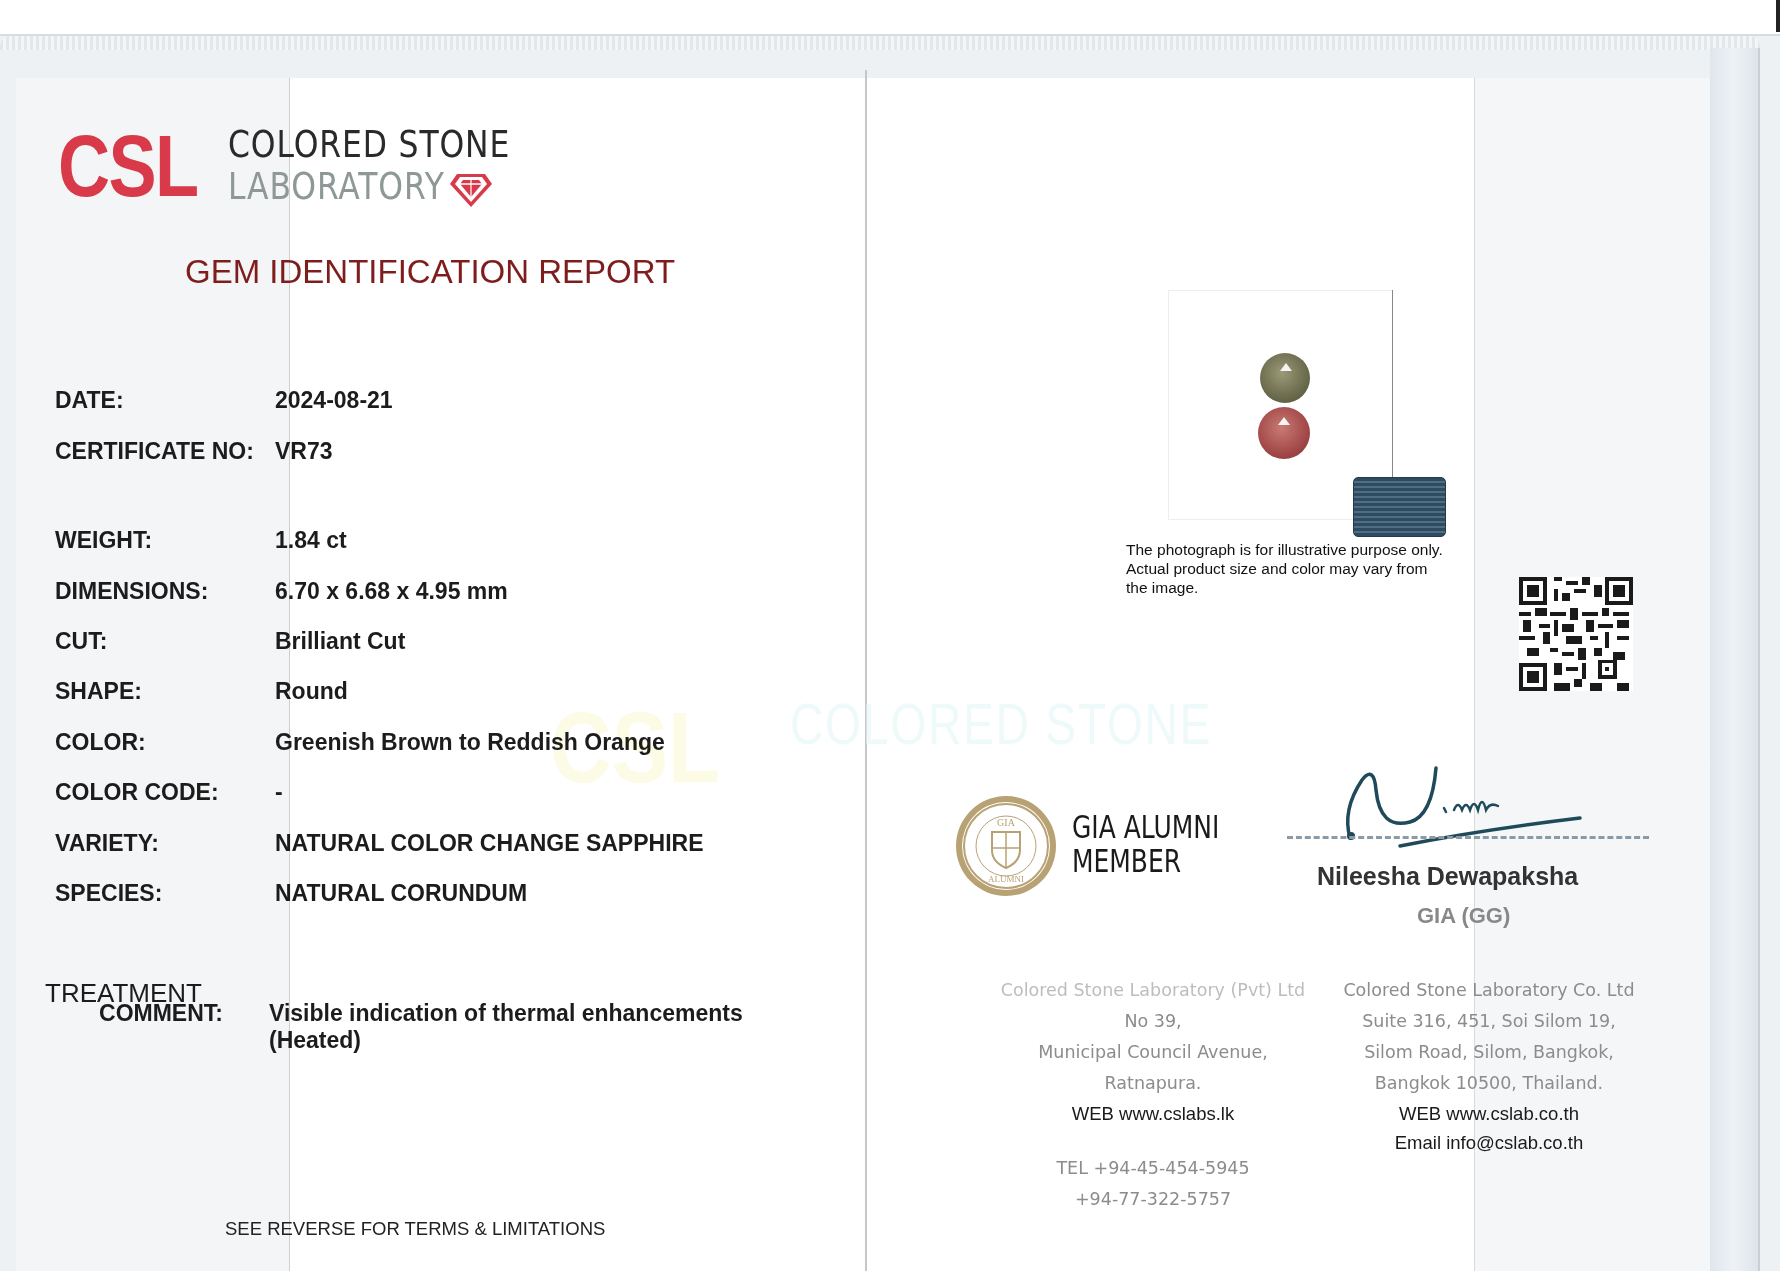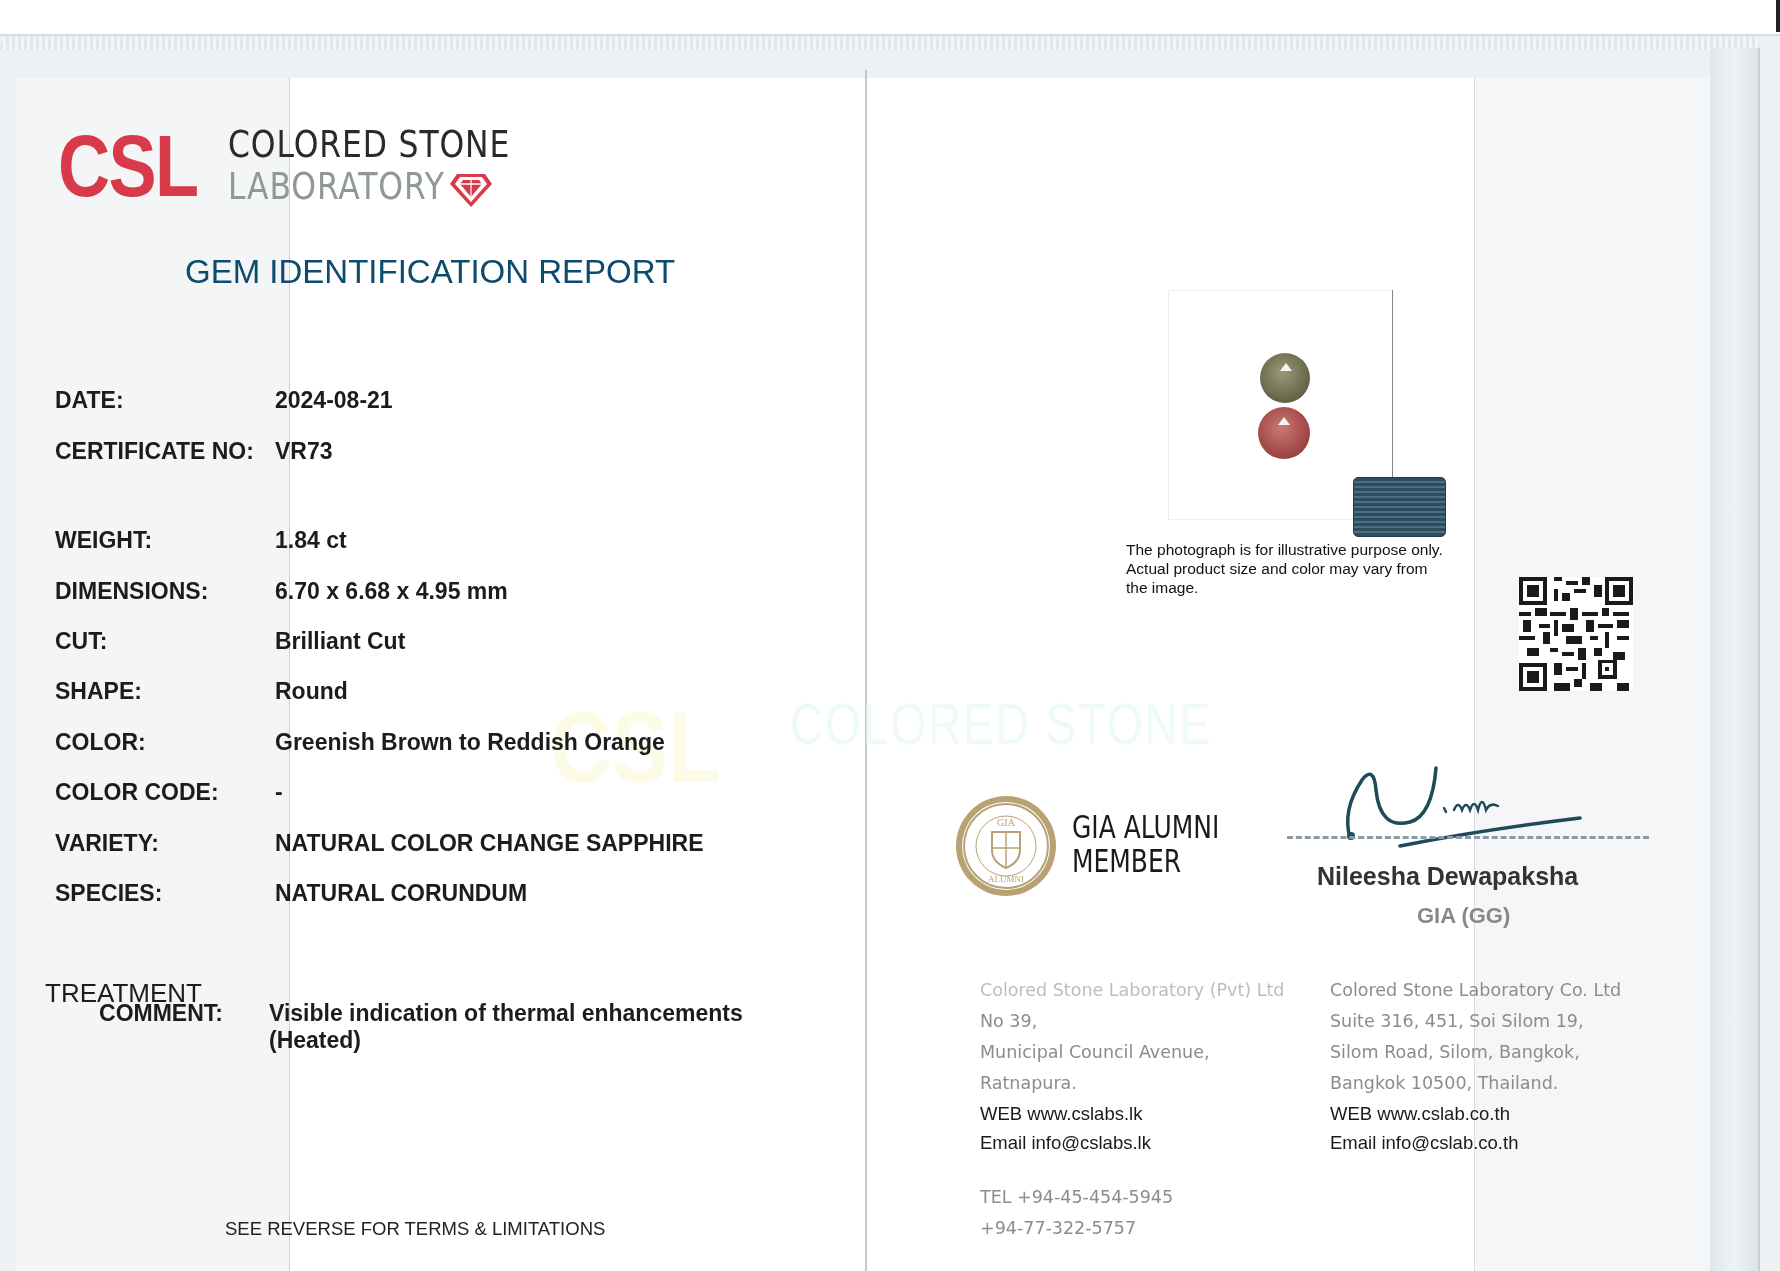--- a/index.html
+++ b/index.html
@@ -26,21 +26,21 @@
 
     
     .logo { position: absolute; left: 58px; top: 122px; display: flex; align-items: center; }
     .logo-csl { font-family: "Liberation Sans", sans-serif; font-weight: bold; font-size: 88px; color: #d93a4a; letter-spacing: -2px; line-height: 1; transform: scaleX(0.82); transform-origin: left center; width: 160px; }
     .logo-words { margin-left: 10px; display: flex; flex-direction: column; }
     .logo-line1 { font-family: "DejaVu Sans", sans-serif; font-size: 37px; color: #2a2a2a; letter-spacing: 1px; line-height: 42px; transform: scaleX(0.85); transform-origin: left center; white-space: nowrap; }
     .logo-line2 { display: flex; align-items: flex-start; }
     .logo-line2 span { font-family: "DejaVu Sans", sans-serif; font-size: 37px; color: #8e9896; letter-spacing: 1px; line-height: 42px; transform: scaleX(0.85); transform-origin: left center; white-space: nowrap; }
     .diamond-icon { position: absolute; left: 449px; top: 172px; width: 44px; height: 36px; }
 
-    .report-title { position: absolute; left: 185px; top: 253px; font-size: 33px; color: #0c4a6e; letter-spacing: 0px; }
+    .report-title { position: absolute; left: 185px; top: 253px; font-size: 33px; color: #7f1d1d; letter-spacing: 0px; }
 
     
     .field { position: absolute; left: 55px; display: flex; font-weight: bold; font-size: 23px; color: #1c1c1c; margin-top: 24px; }
     .field .lbl { width: 220px; }
     .field .val { white-space: nowrap; }
     .treatment-h { position: absolute; left: 45px; top: 946px; font-size: 26px; color: #1c1c1c; margin-top: 32px; }
     .comment { position: absolute; left: 53px; top: 1000px; display: flex; font-weight: bold; font-size: 23px; color: #1c1c1c; }
     .comment .lbl { width: 216px; text-align: center; }
     .comment .val { line-height: 27px; }
     .footer-note { position: absolute; left: 225px; top: 1218px; font-size: 18.5px; color: #222; }
@@ -69,21 +69,21 @@
     .gia-seal { position: absolute; left: 952px; top: 792px; width: 108px; height: 108px; }
     .gia-text { position: absolute; left: 1072px; top: 810px; font-family: "DejaVu Sans", sans-serif; font-size: 32px; line-height: 34px; color: #1a1a1a; transform: scaleX(0.78); transform-origin: left top; white-space: nowrap; }
 
     
     .signature { position: absolute; left: 1340px; top: 750px; width: 250px; height: 100px; }
     .sig-dash { position: absolute; left: 1287px; top: 836px; width: 362px; border-top: 3px dashed #8a9aa6; }
     .signer-name { position: absolute; left: 1317px; top: 862px; font-weight: bold; font-size: 25px; color: #333; }
     .signer-cred { position: absolute; left: 1417px; top: 903px; font-weight: bold; font-size: 22px; color: #888; }
 
     
-    .addr { position: absolute; top: 975px; text-align: left; font-family: "DejaVu Sans", sans-serif; font-size: 17.5px; color: #8c8c8c; }
+    .addr { position: absolute; top: 975px; text-align: center; font-family: "DejaVu Sans", sans-serif; font-size: 17.5px; color: #8c8c8c; }
     .addr .l { height: 31px; line-height: 31px; white-space: nowrap; }
     .addr .dark { font-family: "Liberation Sans", sans-serif; color: #1a1a1a; font-size: 18.5px; height: 29px; line-height: 29px; }
     .addr .tel { margin-top: 25px; }
     .addr-lk { left: 980px; width: 346px; }
     .addr-lk .first { color: #bdbdbd; }
     .addr-th { left: 1330px; width: 318px; }
   </style>
 </head>
 <body>
 
@@ -266,21 +266,20 @@
 <div class="sig-dash"></div>
 <div class="signer-name">Nileesha Dewapaksha</div>
 <div class="signer-cred">GIA (GG)</div>
 
 <div class="addr addr-lk">
   <div class="l first">Colored Stone Laboratory (Pvt) Ltd</div>
   <div class="l">No 39,</div>
   <div class="l">Municipal Council Avenue,</div>
   <div class="l">Ratnapura.</div>
   <div class="l dark">WEB www.cslabs.lk</div>
-  <div class="l dark">Email info@cslabs.lk</div>
   <div class="l tel">TEL +94-45-454-5945</div>
   <div class="l">+94-77-322-5757</div>
 </div>
 <div class="addr addr-th">
   <div class="l">Colored Stone Laboratory Co. Ltd</div>
   <div class="l">Suite 316, 451, Soi Silom 19,</div>
   <div class="l">Silom Road, Silom, Bangkok,</div>
   <div class="l">Bangkok 10500, Thailand.</div>
   <div class="l dark">WEB www.cslab.co.th</div>
   <div class="l dark">Email info@cslab.co.th</div>

